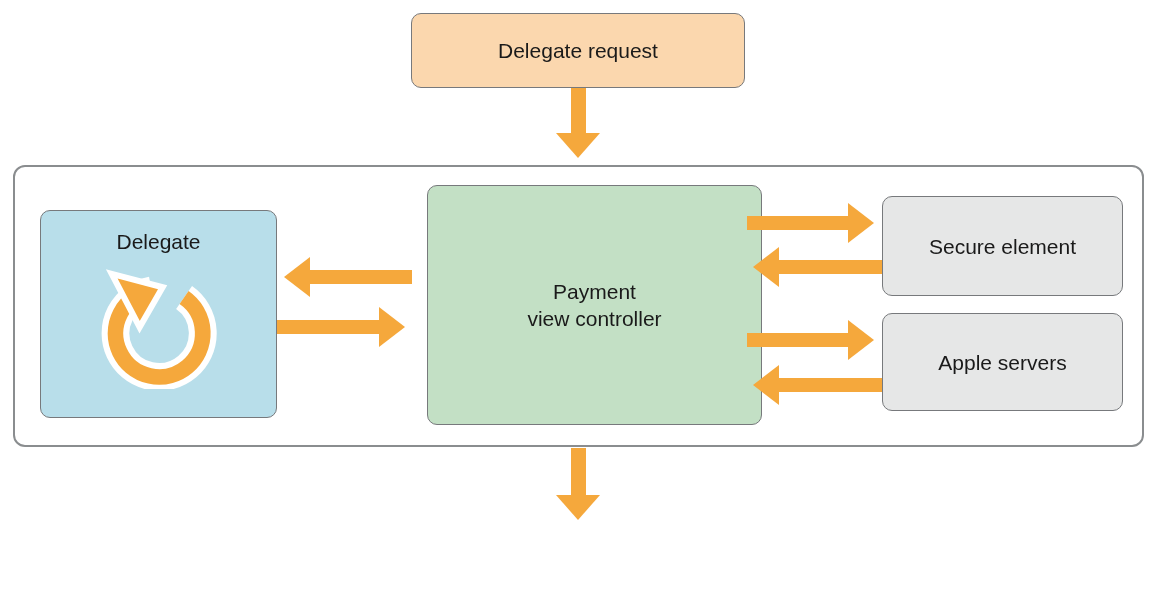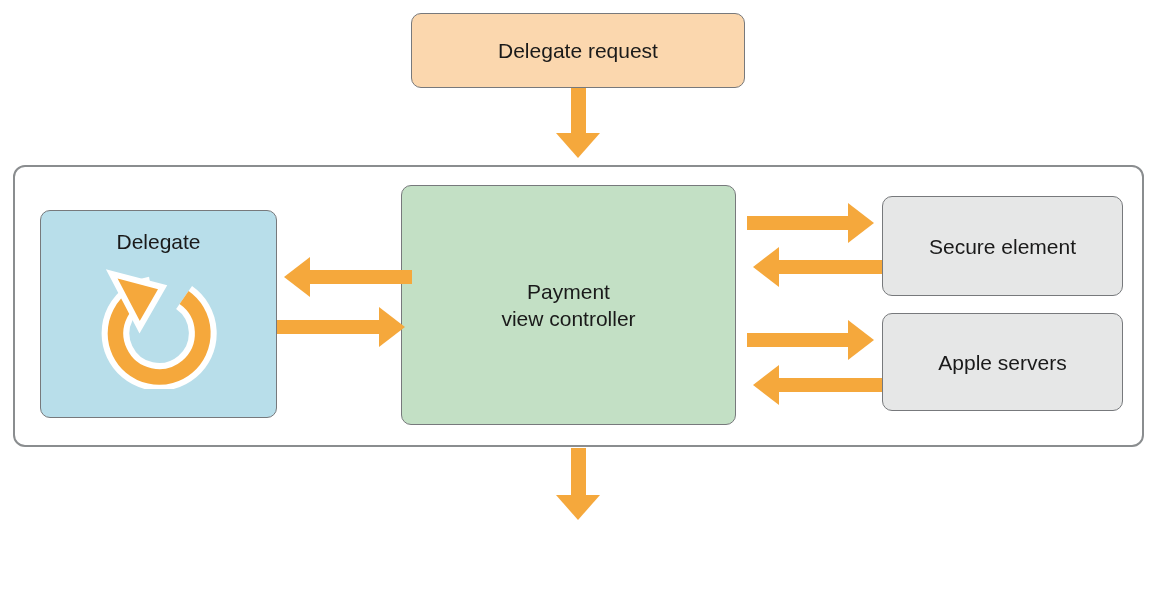--- a/index.html
+++ b/index.html
@@ -105,21 +105,21 @@
 
   <div class="node blue" style="left:40px; top:202px; width:237px; height:208px;margin-top:8px;">
     <div class="delegate-label">Delegate</div>
     <svg class="loop-icon" width="126" height="126" viewBox="0 0 104 104" aria-hidden="true">
       <path d="M72.7 28.5 A36 36 0 1 1 45.8 22.6" fill="none" stroke="#ffffff" stroke-width="23"></path>
       <path d="M72.7 28.5 A36 36 0 1 1 45.8 22.6" fill="none" stroke="var(--arrow, #F5A83C)" stroke-width="13"></path>
       <polygon points="13,9 55,20 36,53" fill="var(--arrow, #F5A83C)" stroke="#ffffff" stroke-width="5" stroke-linejoin="miter"></polygon>
     </svg>
   </div>
 
-  <div class="node green" style="left:401px; top:185px; width:335px; height:240px;">
+  <div class="node green" style="left:427px; top:185px; width:335px; height:240px;">
     <div>
       <div>Payment</div>
       <div>view controller</div>
     </div>
   </div>
 
   <div class="node gray" style="left:882px; top:196px; width:241px; height:100px;align-items:center;">
     <span>Secure element</span>
   </div>
 

